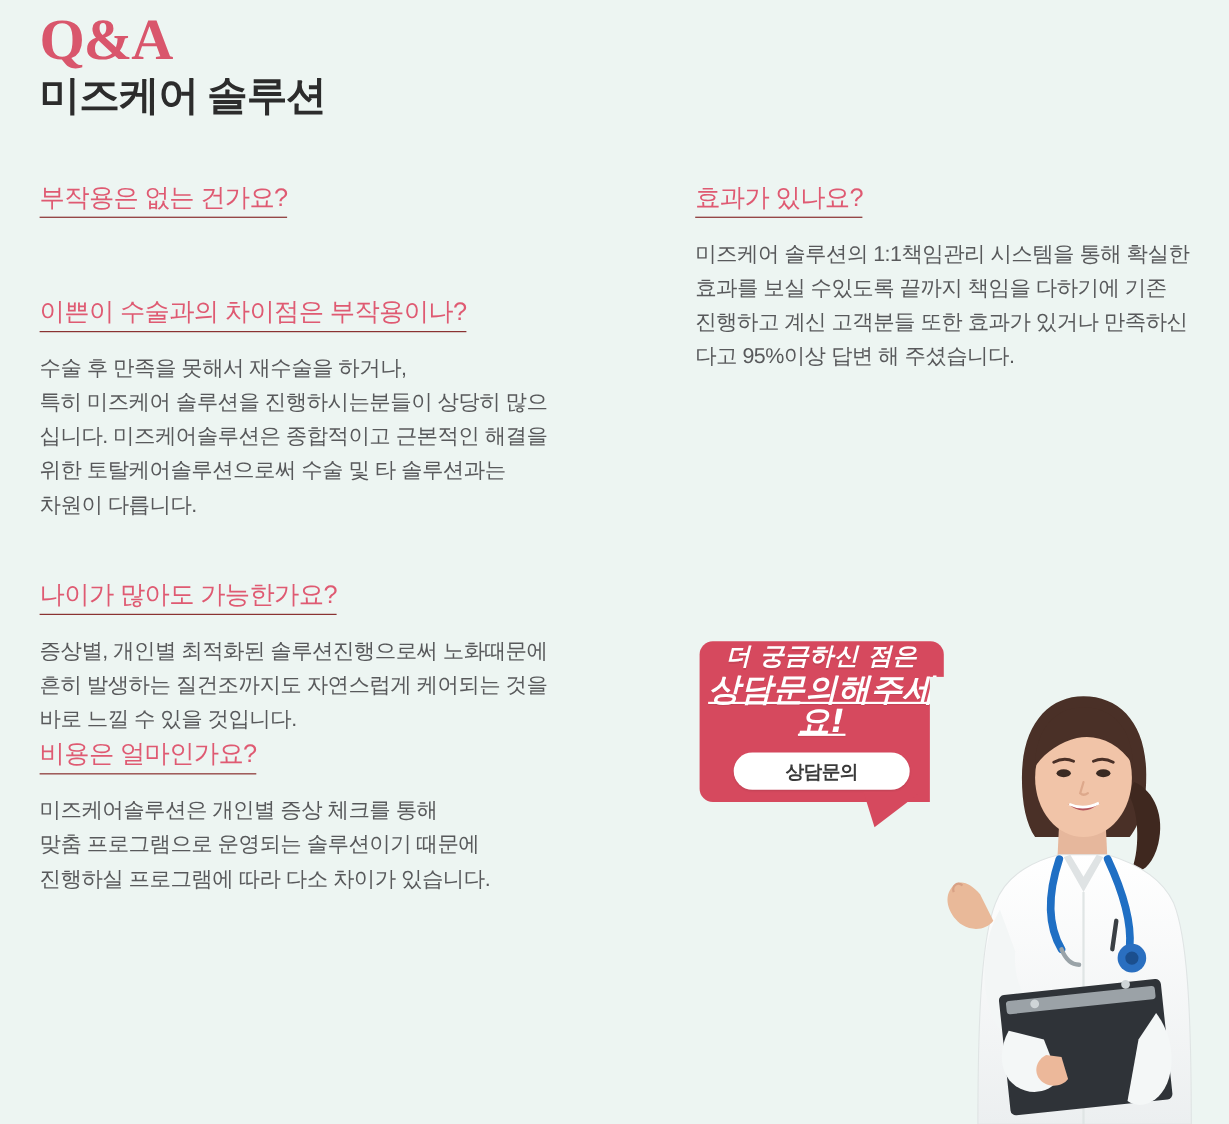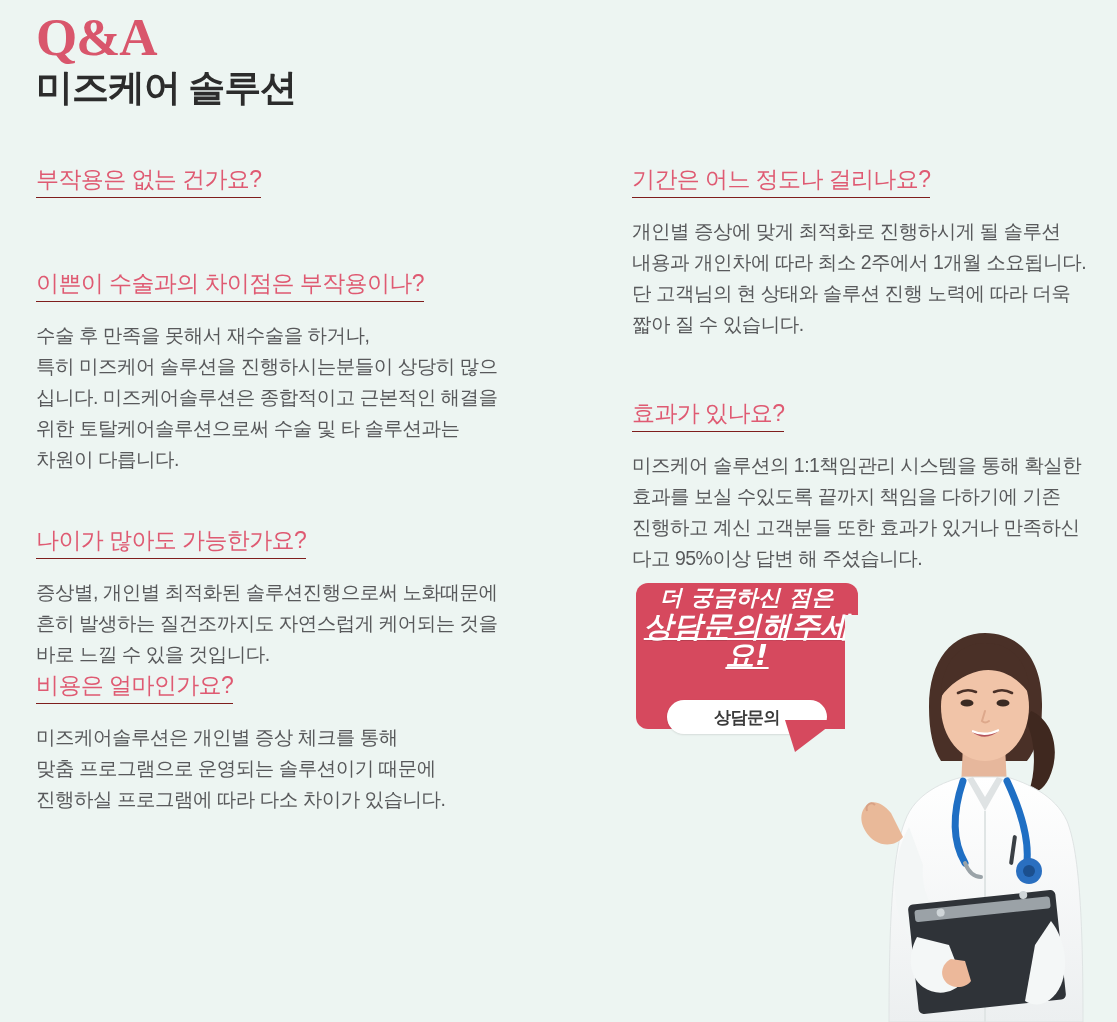--- a/index.html
+++ b/index.html
@@ -118,21 +118,21 @@
     line-height: 29px;
     letter-spacing: 0.5px;
     text-shadow: 0 1px 0 rgba(0,0,0,0.08);
   }
   .bubble-line.l2 { font-size: 29px; text-decoration: underline; }
 
   .cta-button {
     display: block;
     width: 160px;
     height: 34px;
-    margin: 30px auto 0 auto;
+    margin: 14px auto 0 auto;
     background: #ffffff;
     border: none;
     border-radius: 17px;
     color: #3a3a3a;
     font-family: "Liberation Sans", sans-serif;
     font-size: 17px;
     font-weight: 700;
     letter-spacing: -0.5px;
     cursor: pointer;
     box-shadow: 0 1px 2px rgba(0,0,0,0.10);
@@ -185,27 +185,20 @@
       <div class="q-heading">비용은 얼마인가요?</div>
       <div class="a-body">미즈케어솔루션은 개인별 증상 체크를 통해
 맞춤 프로그램으로 운영되는 솔루션이기 때문에
 진행하실 프로그램에 따라 다소 차이가 있습니다.</div>
     </div>
 
   </div>
 
   <div class="col col-right">
 
-    <div class="qa-block b0">
-      <div class="q-heading">기간은 어느 정도나 걸리나요?</div>
-      <div class="a-body">개인별 증상에 맞게 최적화로 진행하시게 될 솔루션
-내용과 개인차에 따라 최소 2주에서 1개월 소요됩니다.
-단 고객님의 현 상태와 솔루션 진행 노력에 따라 더욱
-짧아 질 수 있습니다.</div>
-    </div>
 
     <div class="qa-block b1">
       <div class="q-heading">효과가 있나요?</div>
       <div class="a-body">미즈케어 솔루션의 1:1책임관리 시스템을 통해 확실한
 효과를 보실 수있도록 끝까지 책임을 다하기에 기존
 진행하고 계신 고객분들 또한 효과가 있거나 만족하신
 다고 95%이상 답변 해 주셨습니다.</div>
     </div>
 
   </div>

